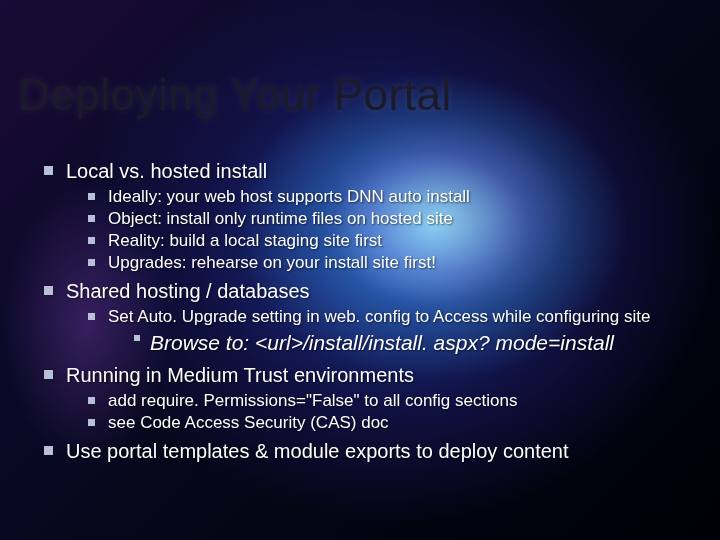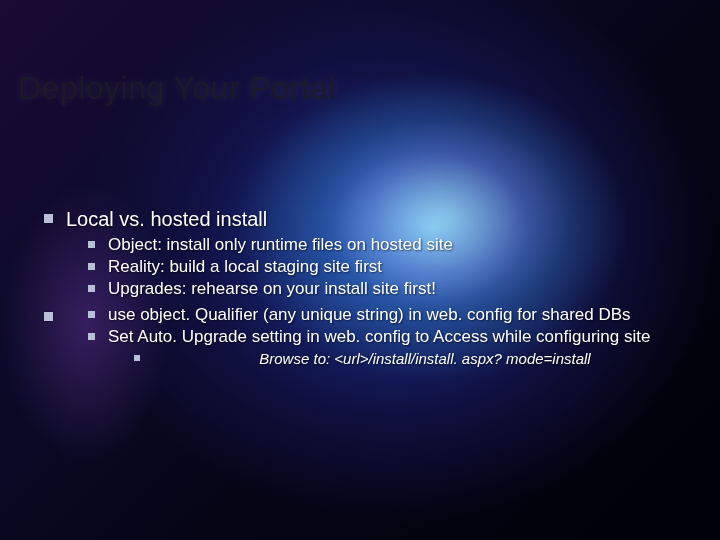--- a/index.html
+++ b/index.html
@@ -27,33 +27,32 @@
     inset: 0;
     background:
       radial-gradient(ellipse 180px 140px at 62% 40%, rgba(255,255,255,0.25) 0%, rgba(200,120,255,0.15) 40%, transparent 70%),
       radial-gradient(ellipse 120px 200px at 12% 60%, rgba(140,70,200,0.35) 0%, transparent 70%);
     pointer-events: none;
   }
   .title {
     position: absolute;
     left: 18px;
     top: 70px;
-    font-size: 32px;
+    font-size: 44px;
     font-weight: normal;
     color: #1a1a2a;
     text-shadow: 0 0 8px rgba(255,255,255,0.1);
     letter-spacing: 0.5px;
   }
   .body {
     position: absolute;
     left: 40px;
     top: 158px;
     right: 20px;
     font-size: 16px;
-    margin-top: 48px;
   }
   ul {
     list-style: none;
     margin: 0;
     padding: 0;
   }
   .lvl1 > li {
     margin-bottom: 4px;
     padding-left: 26px;
     position: relative;
@@ -91,25 +90,24 @@
     height: 7px;
     background: #b8c0d8;
   }
   .lvl3 {
     margin-top: 1px;
     margin-left: 24px;
   }
   .lvl3 > li {
     padding-left: 18px;
     position: relative;
-    font-size: 15px;
+    font-size: 21px;
     line-height: 1.35;
     text-shadow: 1px 1px 2px rgba(0,0,0,0.6);
     font-style: italic;
-    text-align: center;
   }
   .lvl3 > li::before {
     content: "";
     position: absolute;
     left: 2px;
     top: 6px;
     width: 6px;
     height: 6px;
     background: #b8c0d8;
   }
@@ -120,36 +118,45 @@
 <div class="slide">
 
   <div class="title">Deploying Your Portal</div>
 
   <div class="body">
     <ul class="lvl1">
 
       <li>
         <span>Local vs. hosted install</span>
         <ul class="lvl2">
+          <li><span>Ideally: your web host supports DNN auto install</span></li>
           <li><span>Object: install only runtime files on hosted site</span></li>
           <li><span>Reality: build a local staging site first</span></li>
           <li><span>Upgrades: rehearse on your install site first!</span></li>
         </ul>
       </li>
 
       <li>
+        <span>Shared hosting / databases</span>
         <ul class="lvl2">
-          <li><span>use object. Qualifier (any unique string) in web. config for shared DBs</span></li>
           <li>
             <span>Set Auto. Upgrade setting in web. config to Access while configuring site</span>
             <ul class="lvl3">
               <li><span>Browse to: &lt;url&gt;/install/install. aspx? mode=install</span></li>
             </ul>
           </li>
         </ul>
       </li>
 
+      <li>
+        <span>Running in Medium Trust environments</span>
+        <ul class="lvl2">
+          <li><span>add require. Permissions="False" to all config sections</span></li>
+          <li><span>see Code Access Security (CAS) doc</span></li>
+        </ul>
+      </li>
 
+      <li><span>Use portal templates &amp; module exports to deploy content</span></li>
 
     </ul>
   </div>
 
 </div>
 
 </body></html>

